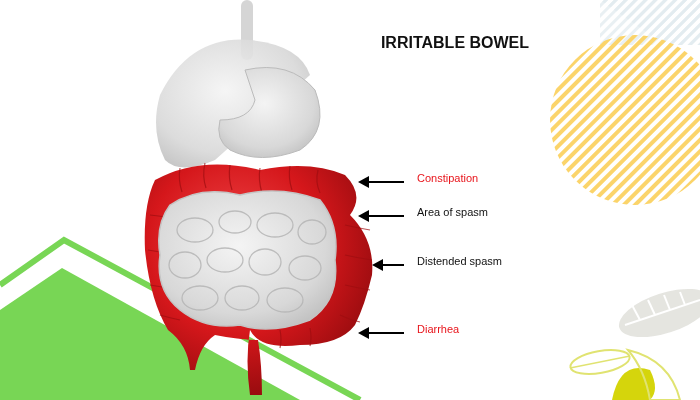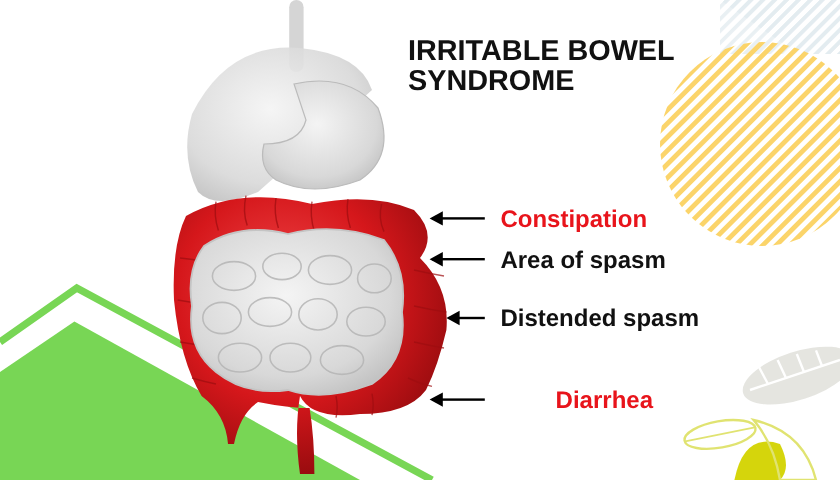--- a/index.html
+++ b/index.html
@@ -1,20 +1,20 @@
 <!DOCTYPE html>
 <html><head>
   <meta charset="utf-8">
   <style>
     html, body { margin: 0; padding: 0; }
     body { width: 700px; height: 400px; background: #ffffff; position: relative; overflow: hidden; font-family: "Liberation Sans", sans-serif; }
     .layer { position: absolute; left: 0; top: 0; }
-    .title { position: absolute; left: 340px; top: 30px; width: 230px; font-weight: bold; font-size: 24px; line-height: 25px; color: #111; }
+    .title { position: absolute; left: 340px; top: 30px; width: 230px; text-align: center; font-weight: bold; font-size: 16px; line-height: 25px; color: #111; }
     .title div { white-space: nowrap; }
-    .label { position: absolute; font-weight: bold; font-size: 20px; white-space: nowrap; }
+    .label { position: absolute; font-weight: normal; font-size: 11px; white-space: nowrap; }
     .arrow { position: absolute; height: 2px; background: #000; }
     .arrow::before { content: ""; position: absolute; left: -2px; top: -5px; border-right: 11px solid #000; border-top: 6px solid transparent; border-bottom: 6px solid transparent; }
   </style>
 </head>
 <body>
 
 <svg class="layer" width="700" height="400">
   <defs>
     <pattern id="ystripe" width="8" height="8" patternUnits="userSpaceOnUse" patternTransform="rotate(45)">
       <rect width="4" height="8" fill="#fbd46a"></rect>
@@ -104,26 +104,25 @@
     <ellipse cx="265" cy="262" rx="16" ry="13"></ellipse>
     <ellipse cx="305" cy="268" rx="16" ry="12"></ellipse>
     <ellipse cx="200" cy="298" rx="18" ry="12"></ellipse>
     <ellipse cx="242" cy="298" rx="17" ry="12"></ellipse>
     <ellipse cx="285" cy="300" rx="18" ry="12"></ellipse>
   </g>
 </svg>
 
 <div class="title">
   <div>IRRITABLE BOWEL</div>
-  <div>SYNDROME</div>
 </div>
 
 <div class="arrow" style="left:360px; top:181px; width:44px;"></div>
 <div class="label" style="left:417px; top:172px; color:#e8141b;">Constipation</div>
 
 <div class="arrow" style="left:360px; top:215px; width:44px;"></div>
 <div class="label" style="left:417px; top:206px; color:#111;text-align:center;">Area of spasm</div>
 
 <div class="arrow" style="left:374px; top:264px; width:30px;"></div>
 <div class="label" style="left:417px; top:255px; color:#111;">Distended spasm</div>
 
 <div class="arrow" style="left:360px; top:332px; width:44px;"></div>
-<div class="label" style="left:417px; top:323px; color:#e8141b;margin-left:46px;">Diarrhea</div>
+<div class="label" style="left:417px; top:323px; color:#e8141b;">Diarrhea</div>
 
 </body></html>

